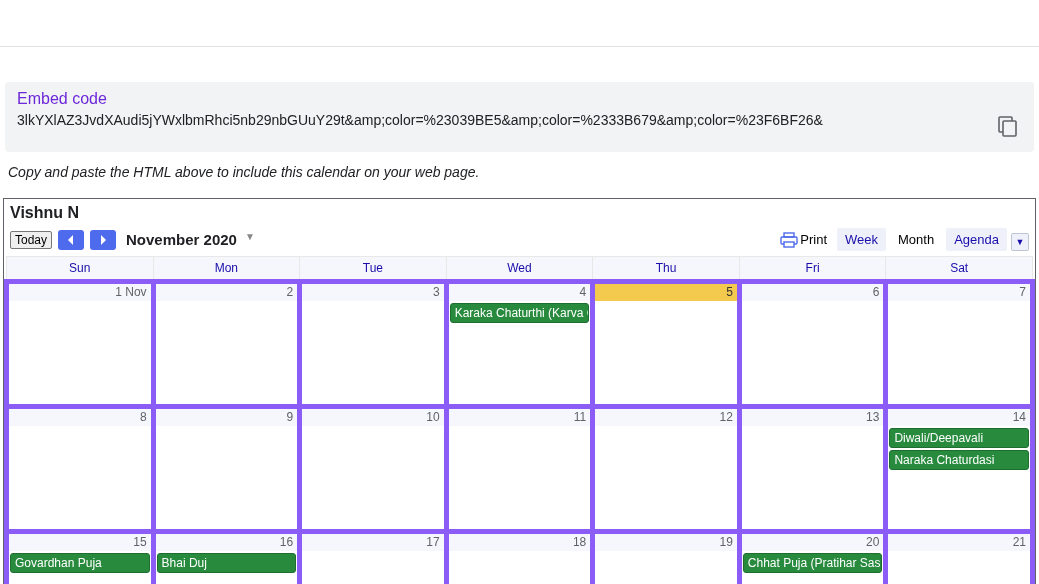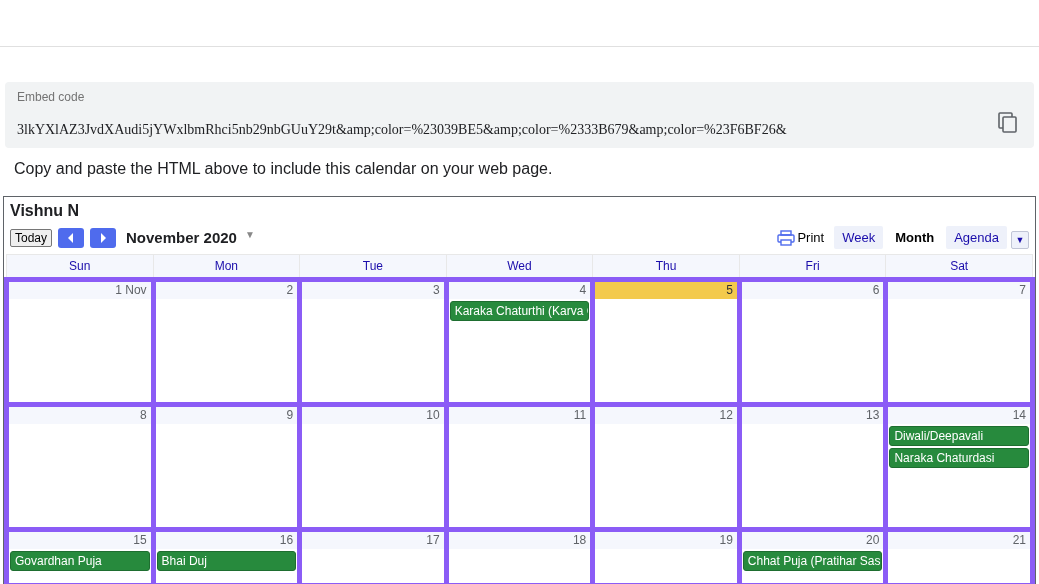--- a/index.html
+++ b/index.html
@@ -1,40 +1,40 @@
 <!DOCTYPE html>
 <html><head>
 <meta charset="utf-8">
 <style>
   * { box-sizing: border-box; margin: 0; padding: 0; }
   body { font-family: Arial, Helvetica, sans-serif; font-size: 13px; color: #202124; background: #fff; width: 1039px; }
   .top-divider { border-bottom: 1px solid #e0e0e0; height: 47px; }
   .embed-section { margin: 35px 5px 0 5px; }
   .embed-box { background: #f1f3f4; border-radius: 4px; padding: 8px 12px 10px 12px; position: relative; }
-  .embed-label { color: #737373; font-size: 12px; margin-bottom: 4px; }
-  .embed-code-row { display: flex; align-items: flex-end; font-family: Liberation Serif, serif; }
+  .embed-label { color: #6d28d9; font-size: 16px; margin-bottom: 4px; }
+  .embed-code-row { display: flex; align-items: flex-start; }
   .embed-code-text { flex: 1; color: #202124; font-size: 14px; white-space: nowrap; overflow: hidden; }
   .copy-btn { cursor: pointer; padding: 4px; margin-left: 8px; }
   .copy-btn svg { display: block; }
-  .help-text { color: #202124; font-size: 16px; margin: 12px 0 0 9px; }
+  .help-text { color: #202124; font-size: 14px; margin: 12px 0 0 3px; font-style: italic; }
   .calendar-frame { border: 1px solid #5f6368; margin: 18px 3px 0 3px; background: #fff; }
   .cal-header { padding: 5px 6px 3px 6px; }
   .cal-title { font-weight: bold; font-size: 16px; }
   .cal-toolbar { display: flex; align-items: center; padding: 3px 6px 5px 6px; }
   .today-btn { font-size: 12px; padding: 1px 4px; border: 1px solid #767676; background: #efefef; border-radius: 2px; cursor: pointer; }
   .nav-btn { width: 26px; height: 20px; background: #4f6bed; border: none; border-radius: 3px; margin-left: 6px; display: inline-flex; align-items: center; justify-content: center; cursor: pointer; }
   .nav-btn svg { display: block; }
   .month-label { font-weight: bold; font-size: 15px; margin-left: 10px; display: inline-flex; align-items: flex-start; }
   .dd-arrow { margin-left: 8px; color: #888; font-size: 10px; }
   .spacer { flex: 1; }
   .print-btn { display: inline-flex; align-items: center; cursor: pointer; margin-right: 6px; color: #000; }
   .print-btn svg { margin-right: 2px; }
   .view-tabs { display: inline-flex; align-items: flex-end; }
   .view-tab { background: #eef1fa; color: #1a0dab; padding: 4px 8px; border-radius: 2px; margin-left: 4px; cursor: pointer; }
-  .view-tab.active { background: #fff; color: #000; font-weight: bold; }
+  .view-tab.active { background: #fff; color: #000; font-weight: normal; }
   .agenda-dd { width: 18px; height: 18px; background: #eef1fa; border: 1px solid #c0c5d6; border-radius: 2px; margin-left: 4px; display: inline-flex; align-items: center; justify-content: center; cursor: pointer; font-size: 9px; color: #1a0dab; }
   .cal-grid { width: 100%; border-collapse: collapse; table-layout: fixed; }
   .cal-grid th { background: #f5f7fd; color: #1a0dab; font-weight: normal; font-size: 12px; padding: 4px 0; border: 1px solid #e8e8e8; }
   .cal-grid td { border: 5px solid #8b5cf6; vertical-align: top; height: 125px; padding: 0; position: relative; background: #fff; }
   .date-strip { background: #f5f7fd; font-size: 12px; color: #5f6368; text-align: right; padding: 0 4px 1px 0; height: 17px; line-height: 16px; }
   .today-col { background: #fff6d6; }
   .today-col .date-strip { background: #f3ca4d; color: #333; }
   .event { background: #278a3d; color: #fff; font-size: 12px; padding: 2px 4px; border-radius: 3px; margin: 2px 1px; white-space: nowrap; overflow: hidden; border: 1px solid #1e6e30; cursor: pointer; }
 </style>
 </head>

